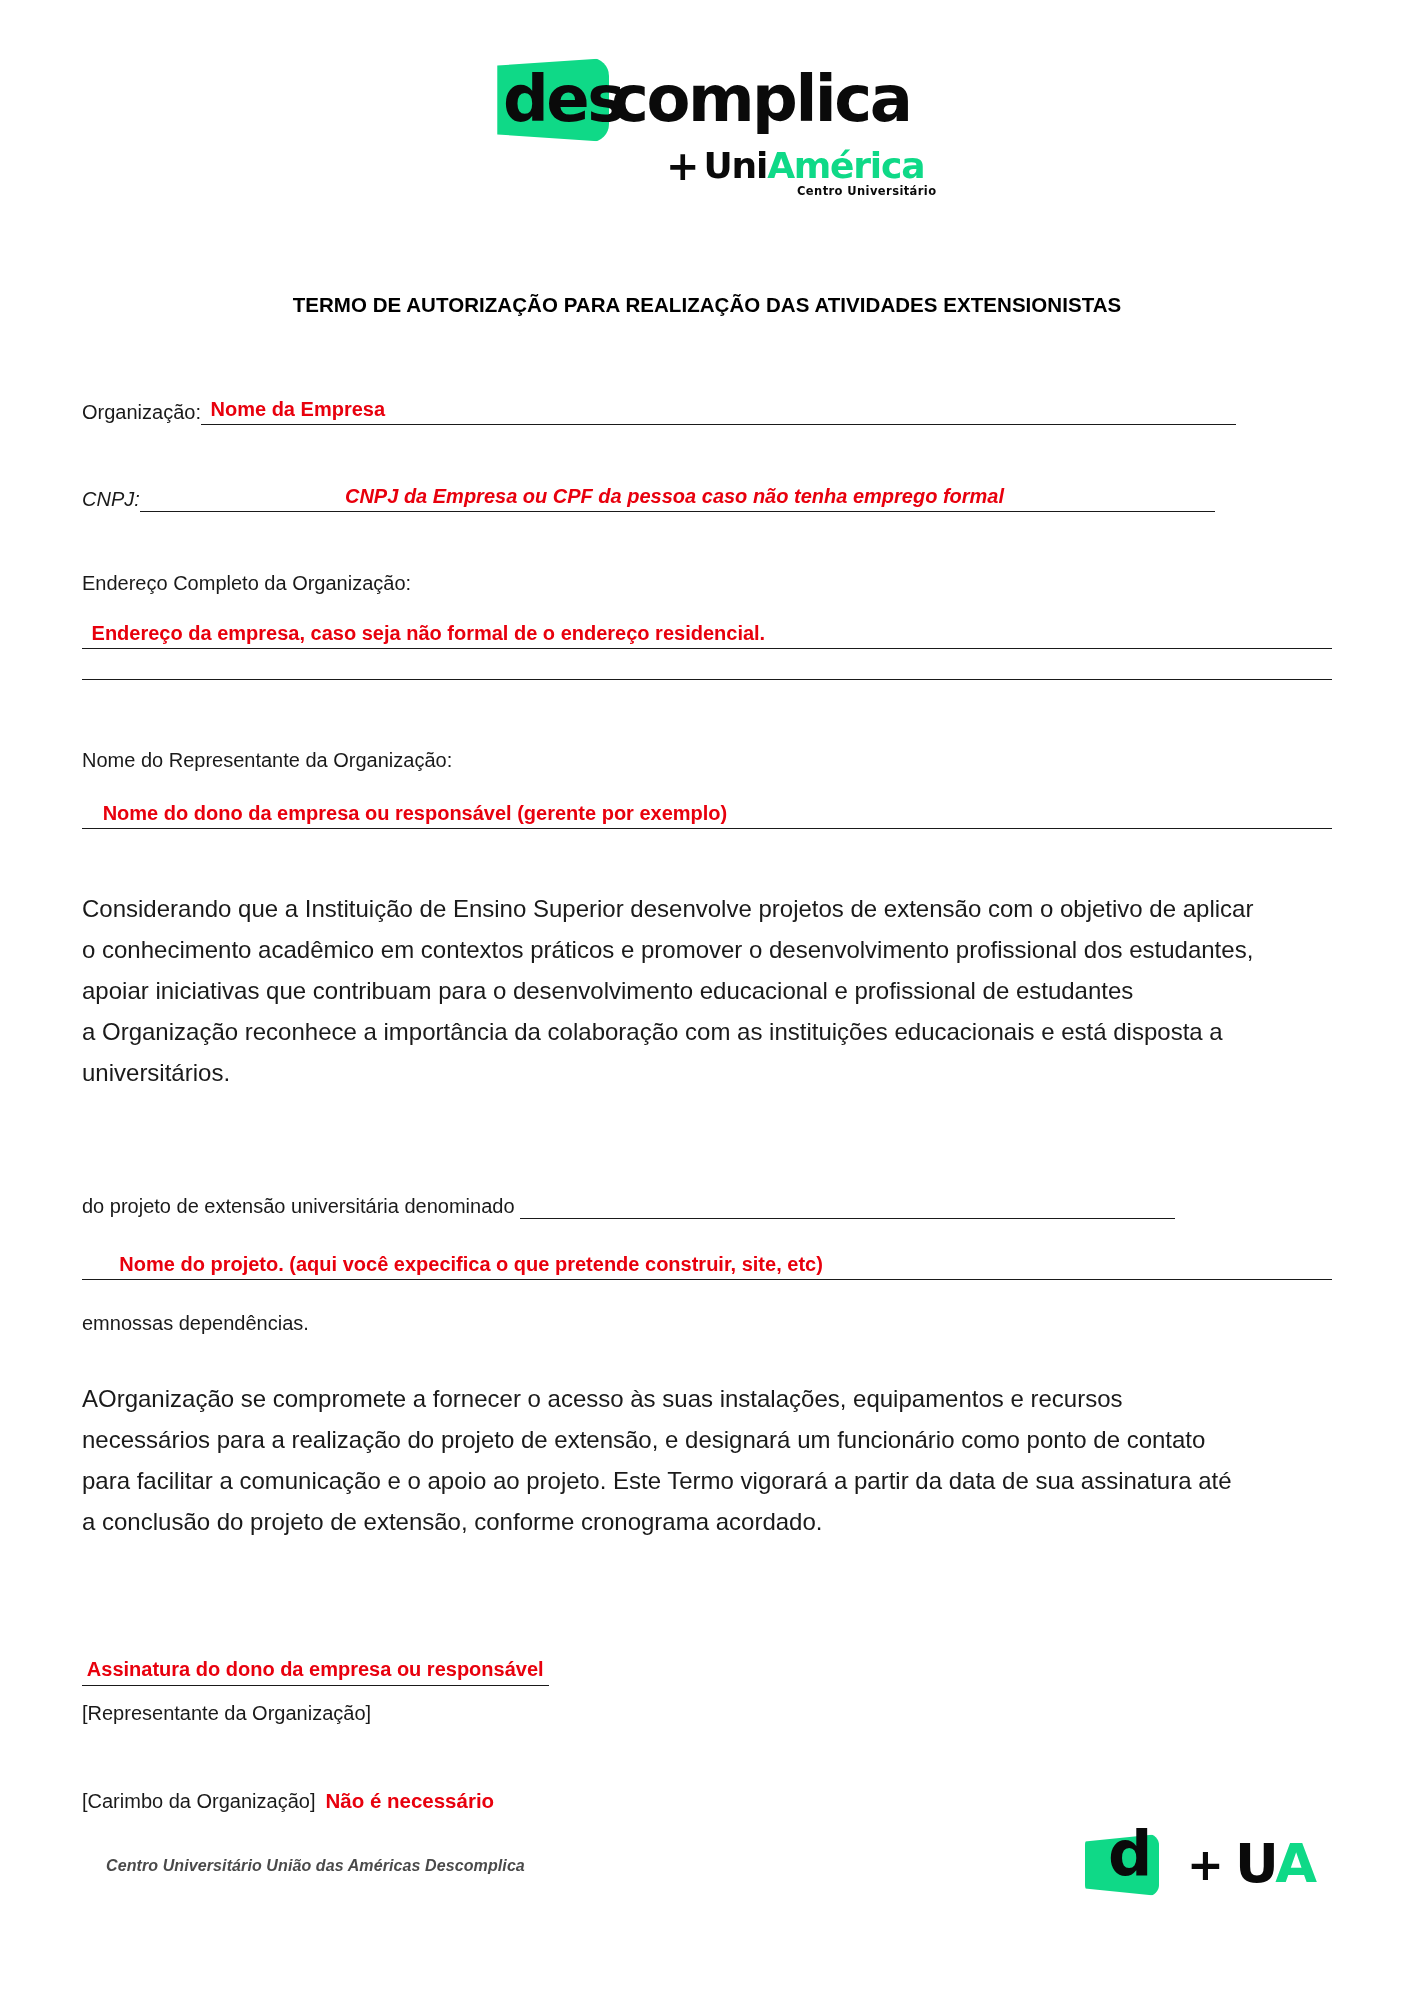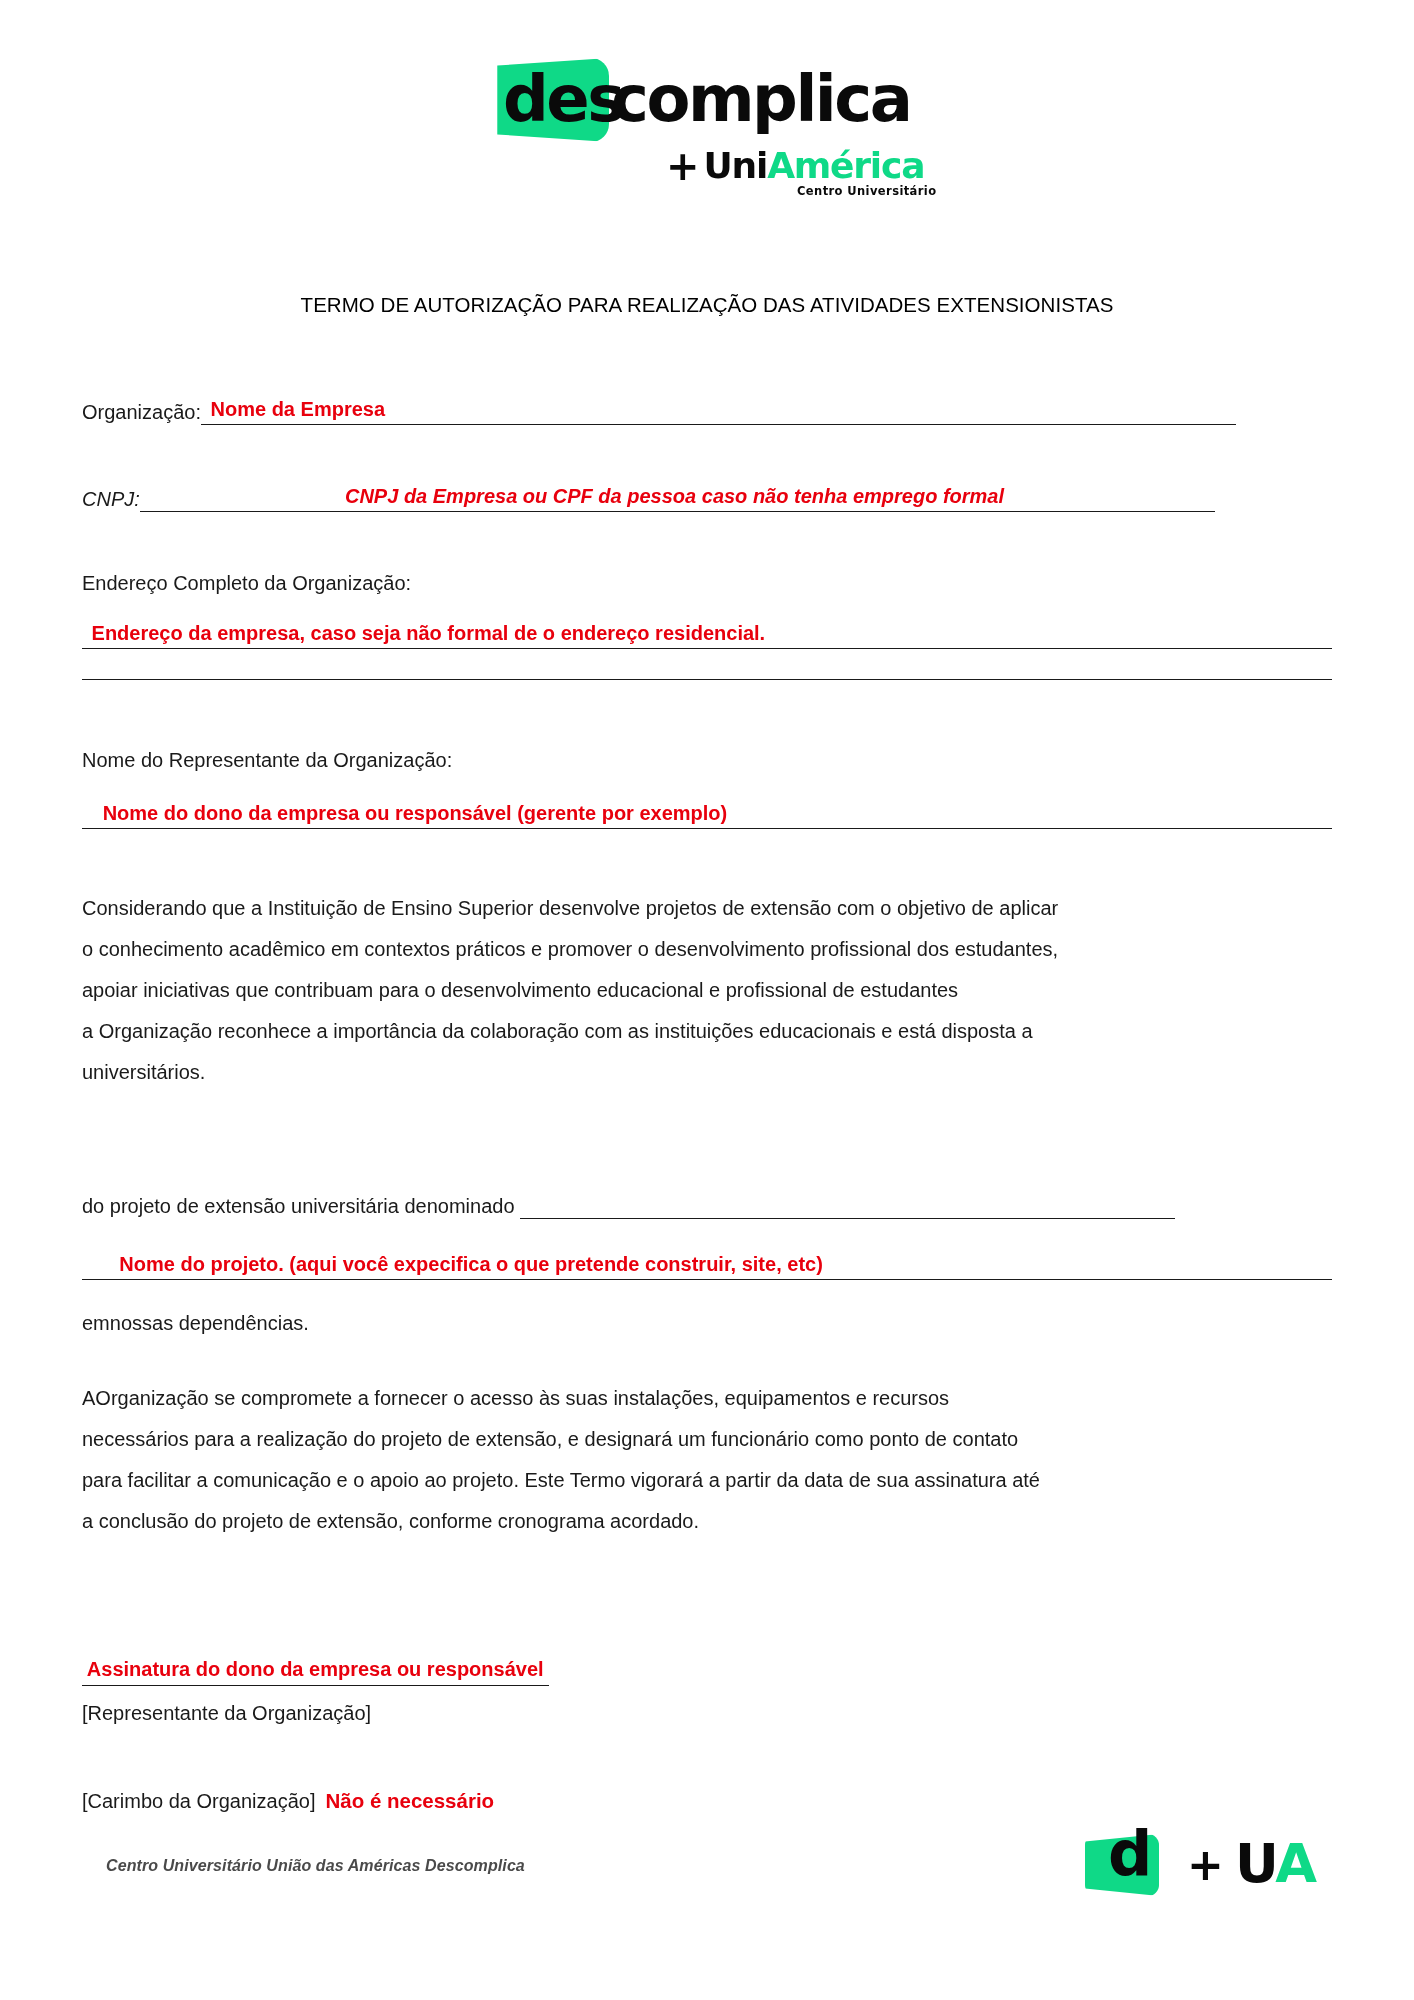--- a/index.html
+++ b/index.html
@@ -112,39 +112,39 @@
   }
 
   
   .doc-title {
     position: absolute;
     left: 0;
     top: 293px;
     width: 1414px;
     text-align: center;
     font-size: 20.5px;
-    font-weight: 400;
+    font-weight: 700;
     letter-spacing: 0.05px;
     color: #000;
   }
 
   
   .block {
     position: absolute;
     left: 82px;
     width: 1250px;
     font-size: 20px;
     line-height: 26px;
     color: #1a1a1a;
   }
   .para {
     position: absolute;
     left: 82px;
     width: 1252px;
-    font-size: 20px;
+    font-size: 24px;
     line-height: 41px;
     color: #1a1a1a;
     text-align: justify;
     text-justify: inter-word;
   }
   .para > span { display: block; }
   .para .lastline { text-align: left; }
 
   .red {
     color: #e8000d;

